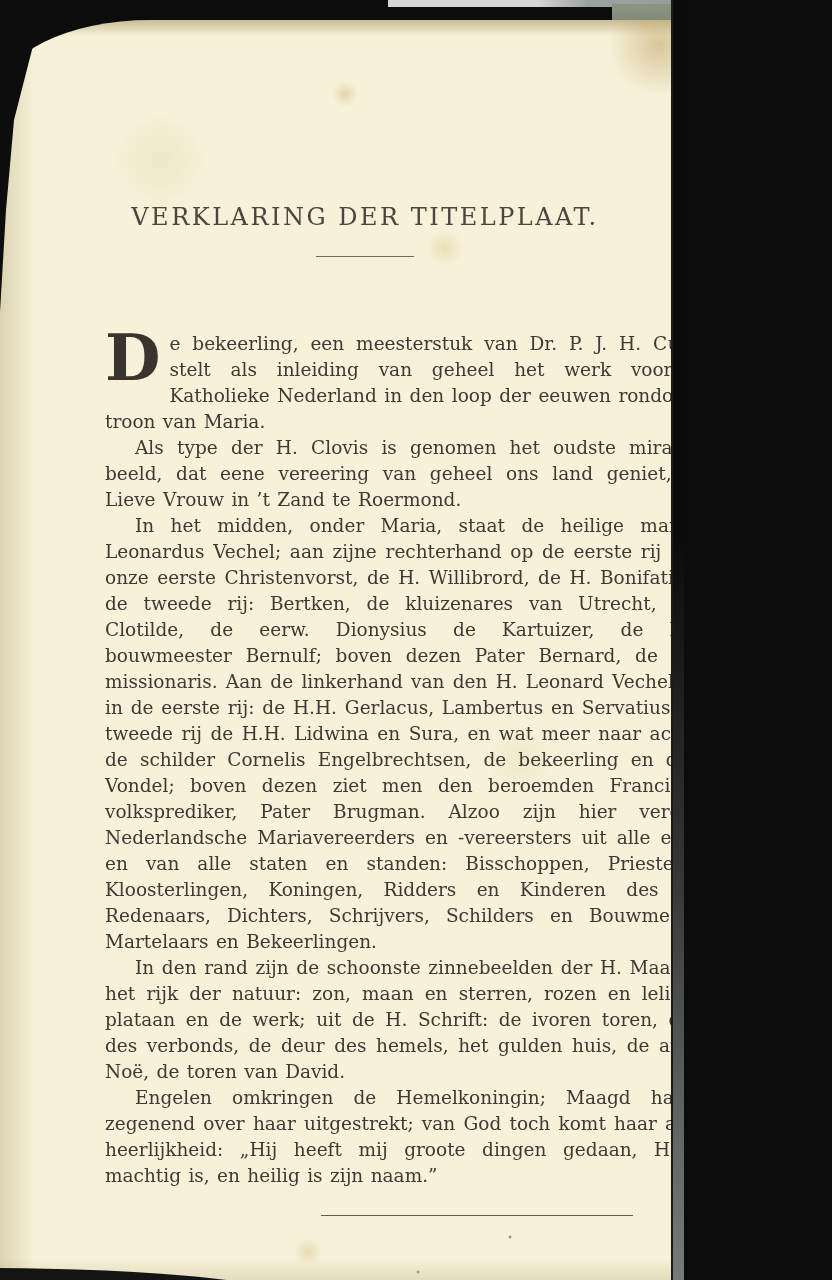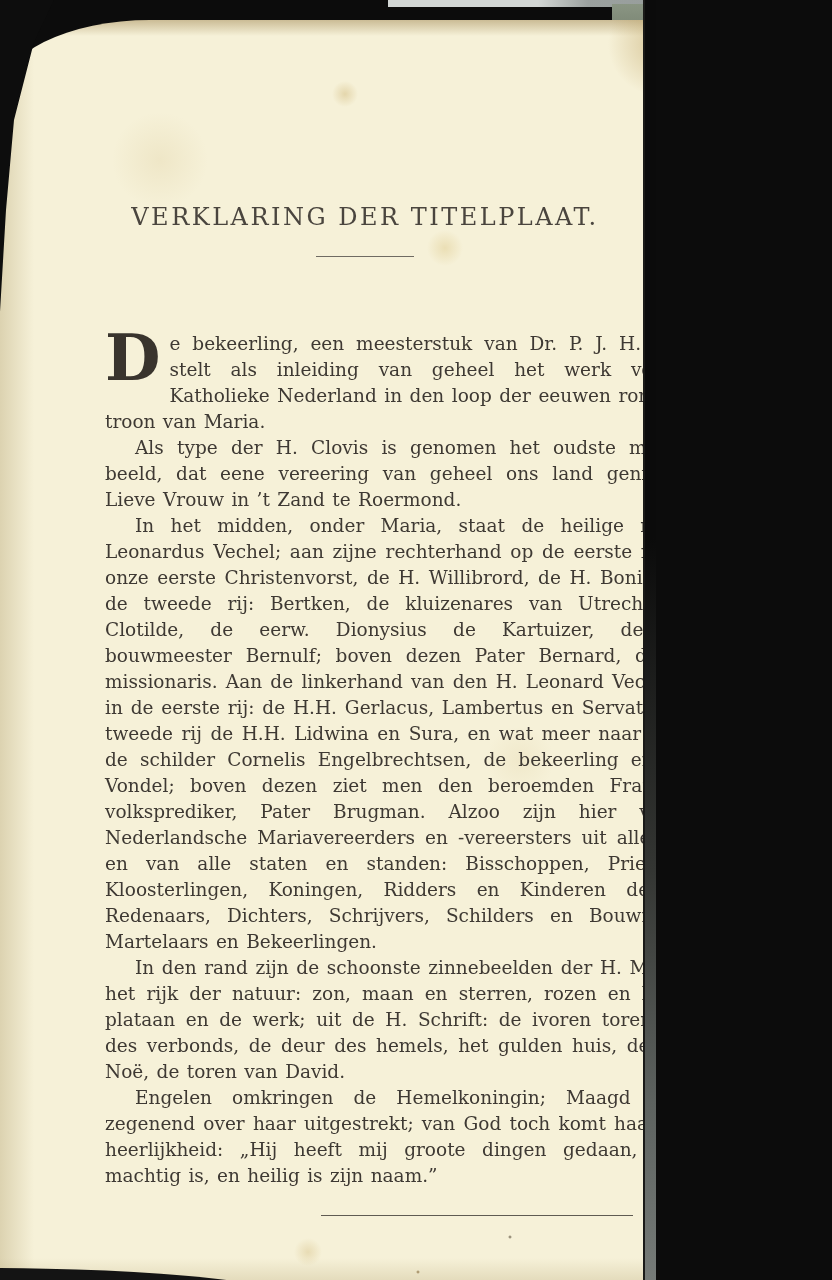--- a/index.html
+++ b/index.html
@@ -7,20 +7,21 @@
     padding: 0;
     background: #0c0c0c;
   }
   .scan {
     position: relative;
     width: 656px;
     height: 1280px;
     overflow: hidden;
     background: #0c0c0c;
     font-family: "DejaVu Serif", "Liberation Serif", serif;
+    padding-left: 28px;
   }
   
   .top-strip {
     position: absolute;
     left: 388px; top: 0;
     width: 444px; height: 7px;
     background: linear-gradient(90deg, #d2d6d4 0 150px, #9ba19f 200px, #8f9593 100%);
   }
   
   .green-patch {

